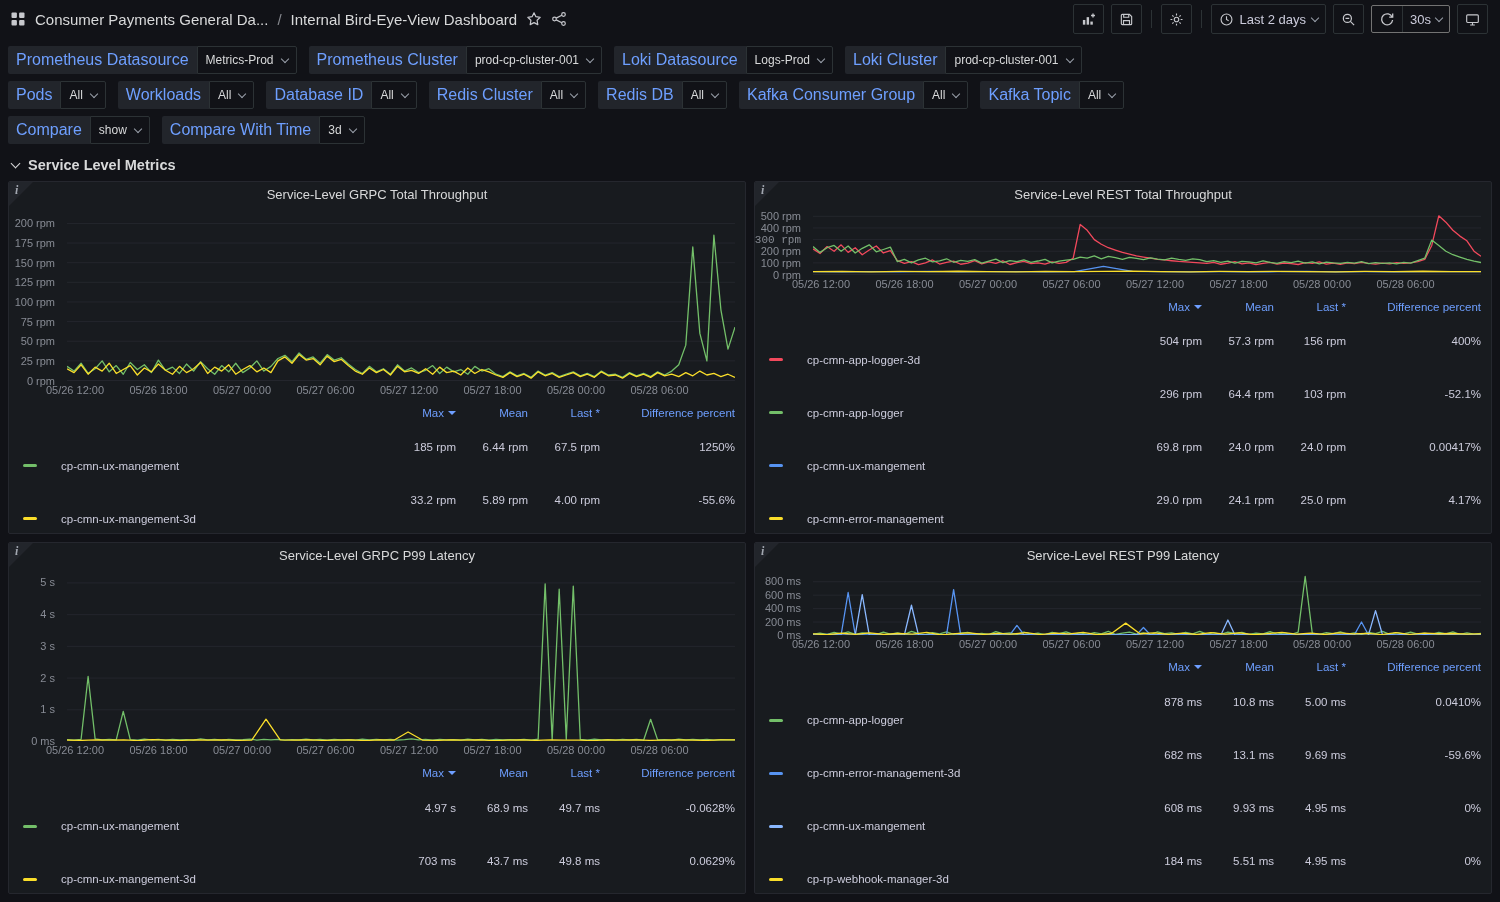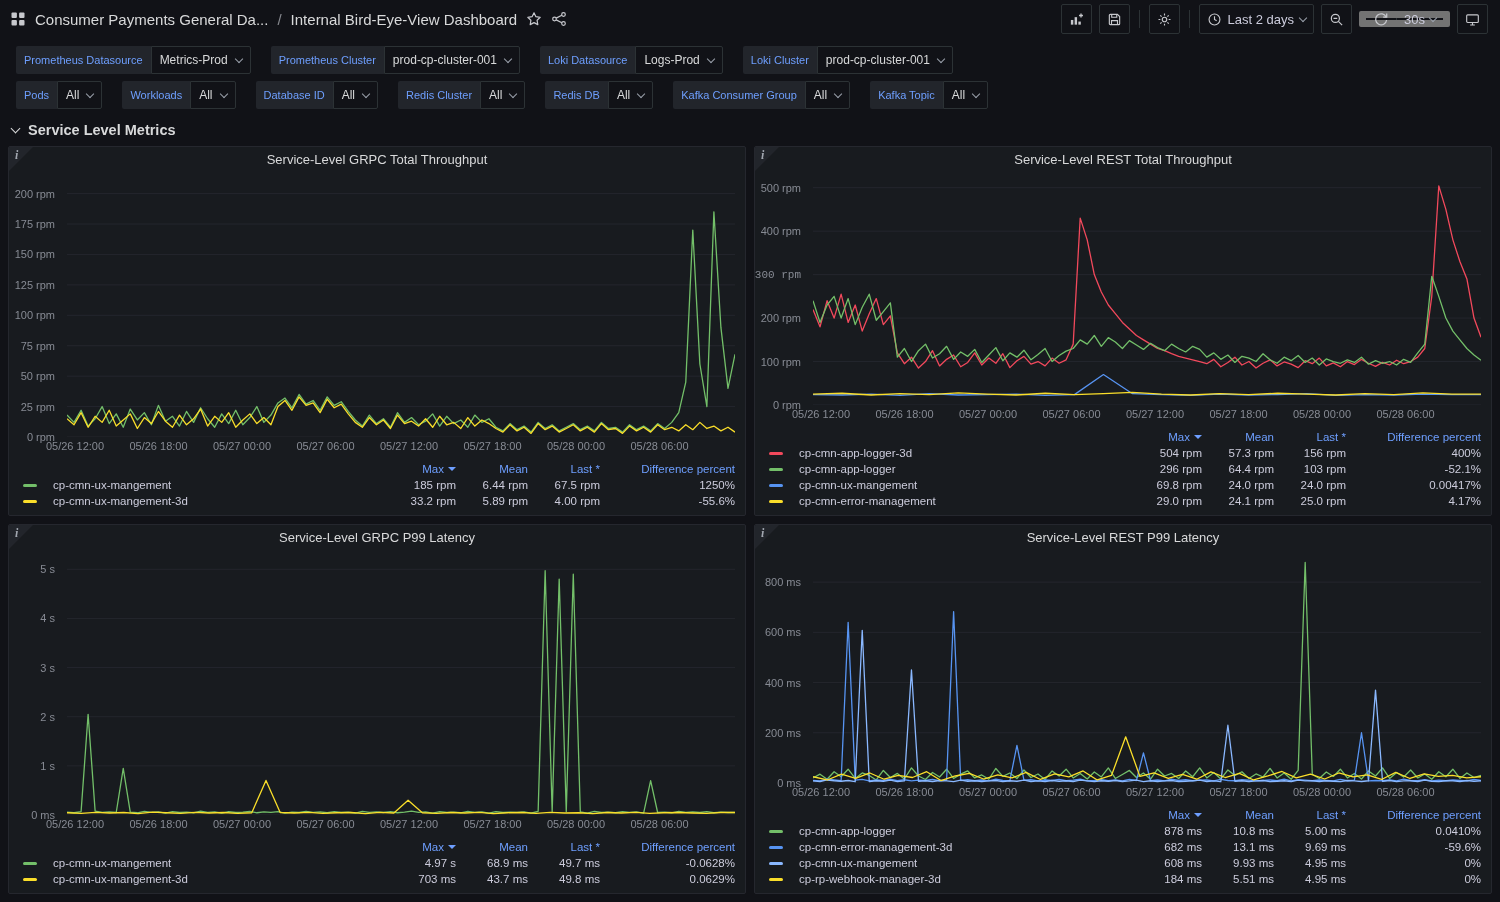--- a/index.html
+++ b/index.html
@@ -16,32 +16,32 @@
   .icon { display:inline-flex; width:16px; height:16px; color:#c7c8cd; }
   .icon svg { width:100%; height:100%; }
   .crumb { font-weight:500; cursor:pointer; white-space:nowrap; }
   .crumb-sep { color:#87898f; }
   .nav-right { display:flex; align-items:center; gap:7px; }
   .btn { display:inline-flex; align-items:center; justify-content:center; gap:6px; height:30px; min-width:30px;
          padding:0 7px; border:1px solid #2c3235; border-radius:2px; background:#111217; color:#ccccdc;
          font-size:13px; cursor:pointer; white-space:nowrap; }
   .btn .icon { width:15px; height:15px; }
   .vdiv { width:1px; height:18px; background:#2c3235; margin:0 2px; }
-  .btn-group { display:inline-flex; align-items:stretch; height:16px; border:7px solid #737373; border-radius:2px; }
+  .btn-group { display:inline-flex; align-items:stretch; height:28px; border:1px solid #737373; border-radius:2px; }
   .gbtn { display:flex; align-items:center; gap:5px; padding:0 7px; color:#ccccdc; font-size:13px; cursor:pointer; }
   .gdiv { width:1px; background:#2c3235; }
   .chev { width:6px; height:6px; border-right:1.4px solid #9aa0ab; border-bottom:1.4px solid #9aa0ab;
           transform:rotate(45deg); margin-top:-3px; flex:none; }
 
   
   .filters { flex:none; display:flex; flex-direction:column; gap:7px; padding:8px 8px 3px; }
   .frow { display:flex; align-items:center; gap:12px; }
   .pair { display:flex; align-items:stretch; height:28px; }
-  .plabel { display:flex; align-items:center; background:#22252b; color:#6e9fff; font-size:11px; font-weight:500;
-            padding:0 8px; border-radius:2px 0 0 2px; white-space:nowrap;margin-left:8px; }
+  .plabel { display:flex; align-items:center; background:#22252b; color:#6e9fff; font-size:16px; font-weight:500;
+            padding:0 8px; border-radius:2px 0 0 2px; white-space:nowrap; }
   .pvalue { display:flex; align-items:center; gap:8px; background:#111217; border:1px solid #2c3235; color:#d8d9da;
             font-size:12px; padding:0 8px; border-radius:0 2px 2px 0; white-space:nowrap; cursor:pointer; }
 
   
   .section { flex:none; display:flex; align-items:center; gap:9px; padding:10px 10px 8px 12px; cursor:pointer; }
   .section .sec-chev { width:7px; height:7px; border-right:1.8px solid #d8d9da; border-bottom:1.8px solid #d8d9da;
                        transform:rotate(45deg); margin-top:-4px; }
   .section .sec-title { font-size:14.5px; font-weight:700; color:#d8d9da; }
 
   
@@ -61,22 +61,22 @@
   .plot { flex:1; position:relative; cursor:crosshair; }
   .plot svg { position:absolute; inset:0; width:100%; height:100%; display:block; }
   .gridline { stroke:#24262d; stroke-width:1; vector-effect:non-scaling-stroke; }
   .xaxis { flex:none; height:18px; position:relative; margin:3px 10px 0 58px; }
   .xtick { position:absolute; top:0; transform:translateX(-50%); font-size:11px; color:#878b94; white-space:nowrap; }
   .legend { flex:none; display:grid; grid-template-columns:1fr 90px 72px 72px 135px; align-items:center;
             row-gap:4px; padding:5px 10px 8px 14px; font-size:11.5px; }
   .lg-head { color:#6e9fff; display:flex; justify-content:flex-end; align-items:center; gap:4px; cursor:pointer; }
   .sort-caret { width:0; height:0; border-left:4px solid transparent; border-right:4px solid transparent;
                 border-top:4px solid #6e9fff; }
-  .lg-name { display:flex; align-items:center; gap:16px; color:#ccccdc; cursor:pointer;
-             white-space:nowrap; overflow:hidden; text-overflow:ellipsis; }
+  .lg-name { display:flex; align-items:center; gap:24px; color:#ccccdc; cursor:pointer;
+             white-space:nowrap; overflow:hidden; text-overflow:ellipsis;margin-top:37px; }
   .swatch { width:14px; height:3px; border-radius:2px; flex:none; }
   .lg-val { text-align:right; color:#ccccdc; }
 </style>
 </head>
 <body>
 
 <div class="app">
 
   <header class="navbar">
     <div class="nav-left">
@@ -253,20 +253,36 @@
           </div>
       </div>
       <div class="pair">
         <div class="plabel">Kafka Topic</div>
         <div class="pvalue">
             <span>All</span>
             <span class="chev"></span>
           </div>
       </div>
     </div>
+    <div class="frow">
+      <div class="pair">
+        <div class="plabel">Compare</div>
+        <div class="pvalue">
+            <span>show</span>
+            <span class="chev"></span>
+          </div>
+      </div>
+      <div class="pair">
+        <div class="plabel">Compare With Time</div>
+        <div class="pvalue">
+            <span>3d</span>
+            <span class="chev"></span>
+          </div>
+      </div>
+    </div>
   </div>
 
   <div class="section">
     <span class="sec-chev"></span>
     <span class="sec-title">Service Level Metrics</span>
   </div>
 
   <div class="panels">
 
     <section class="panel">

